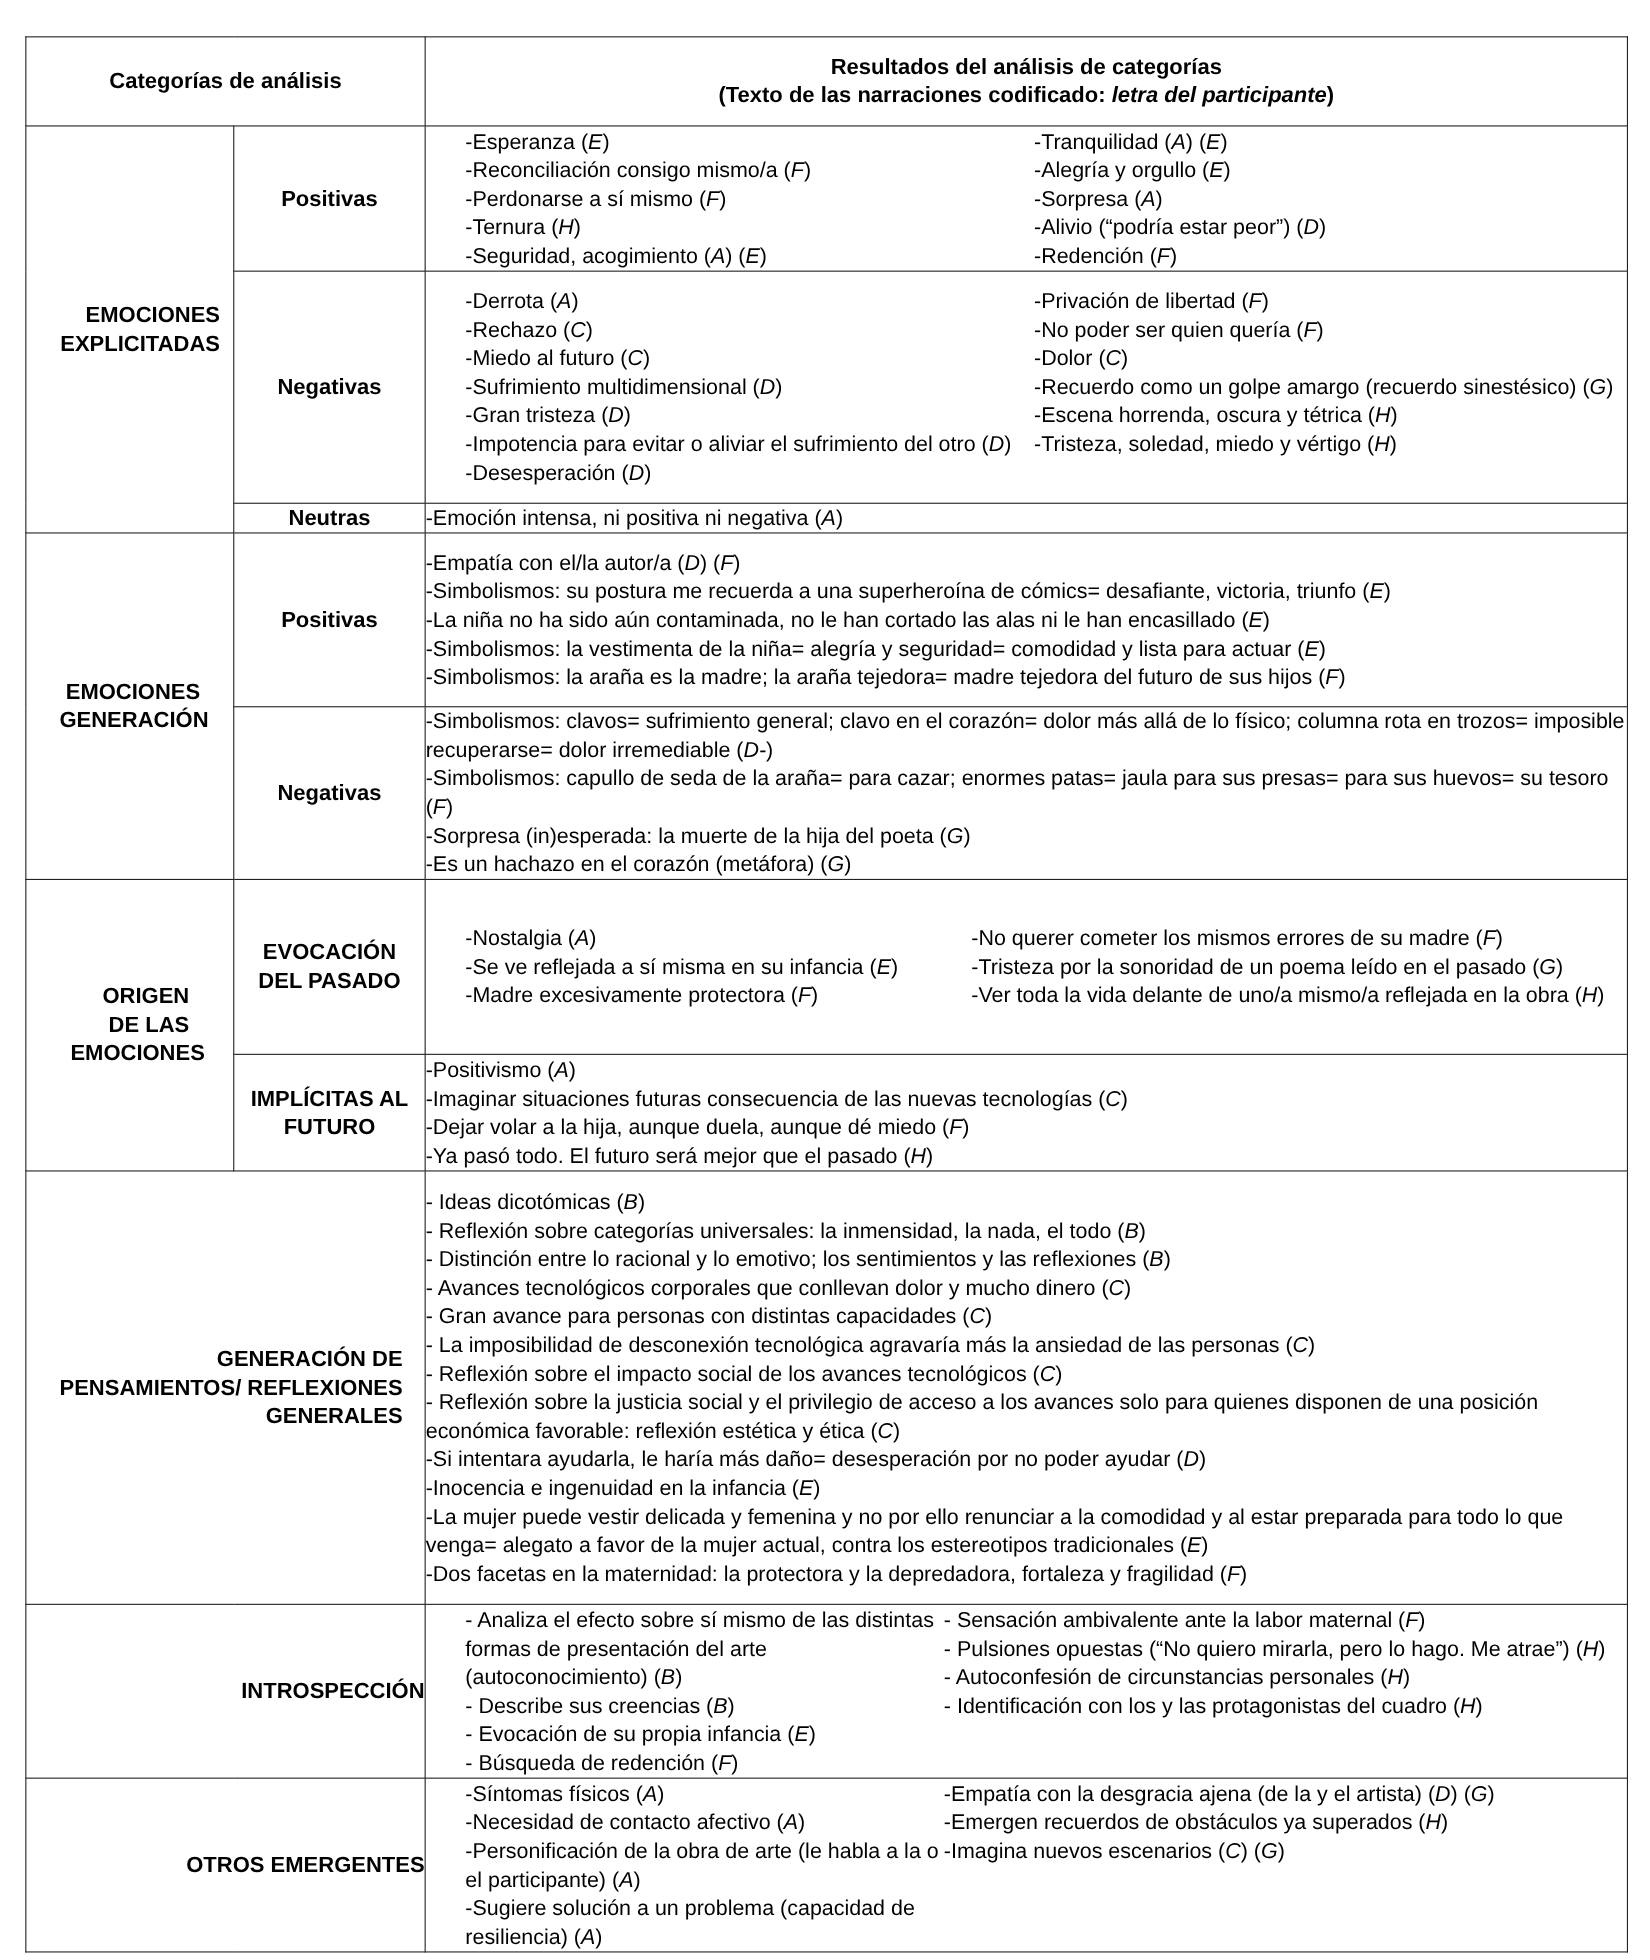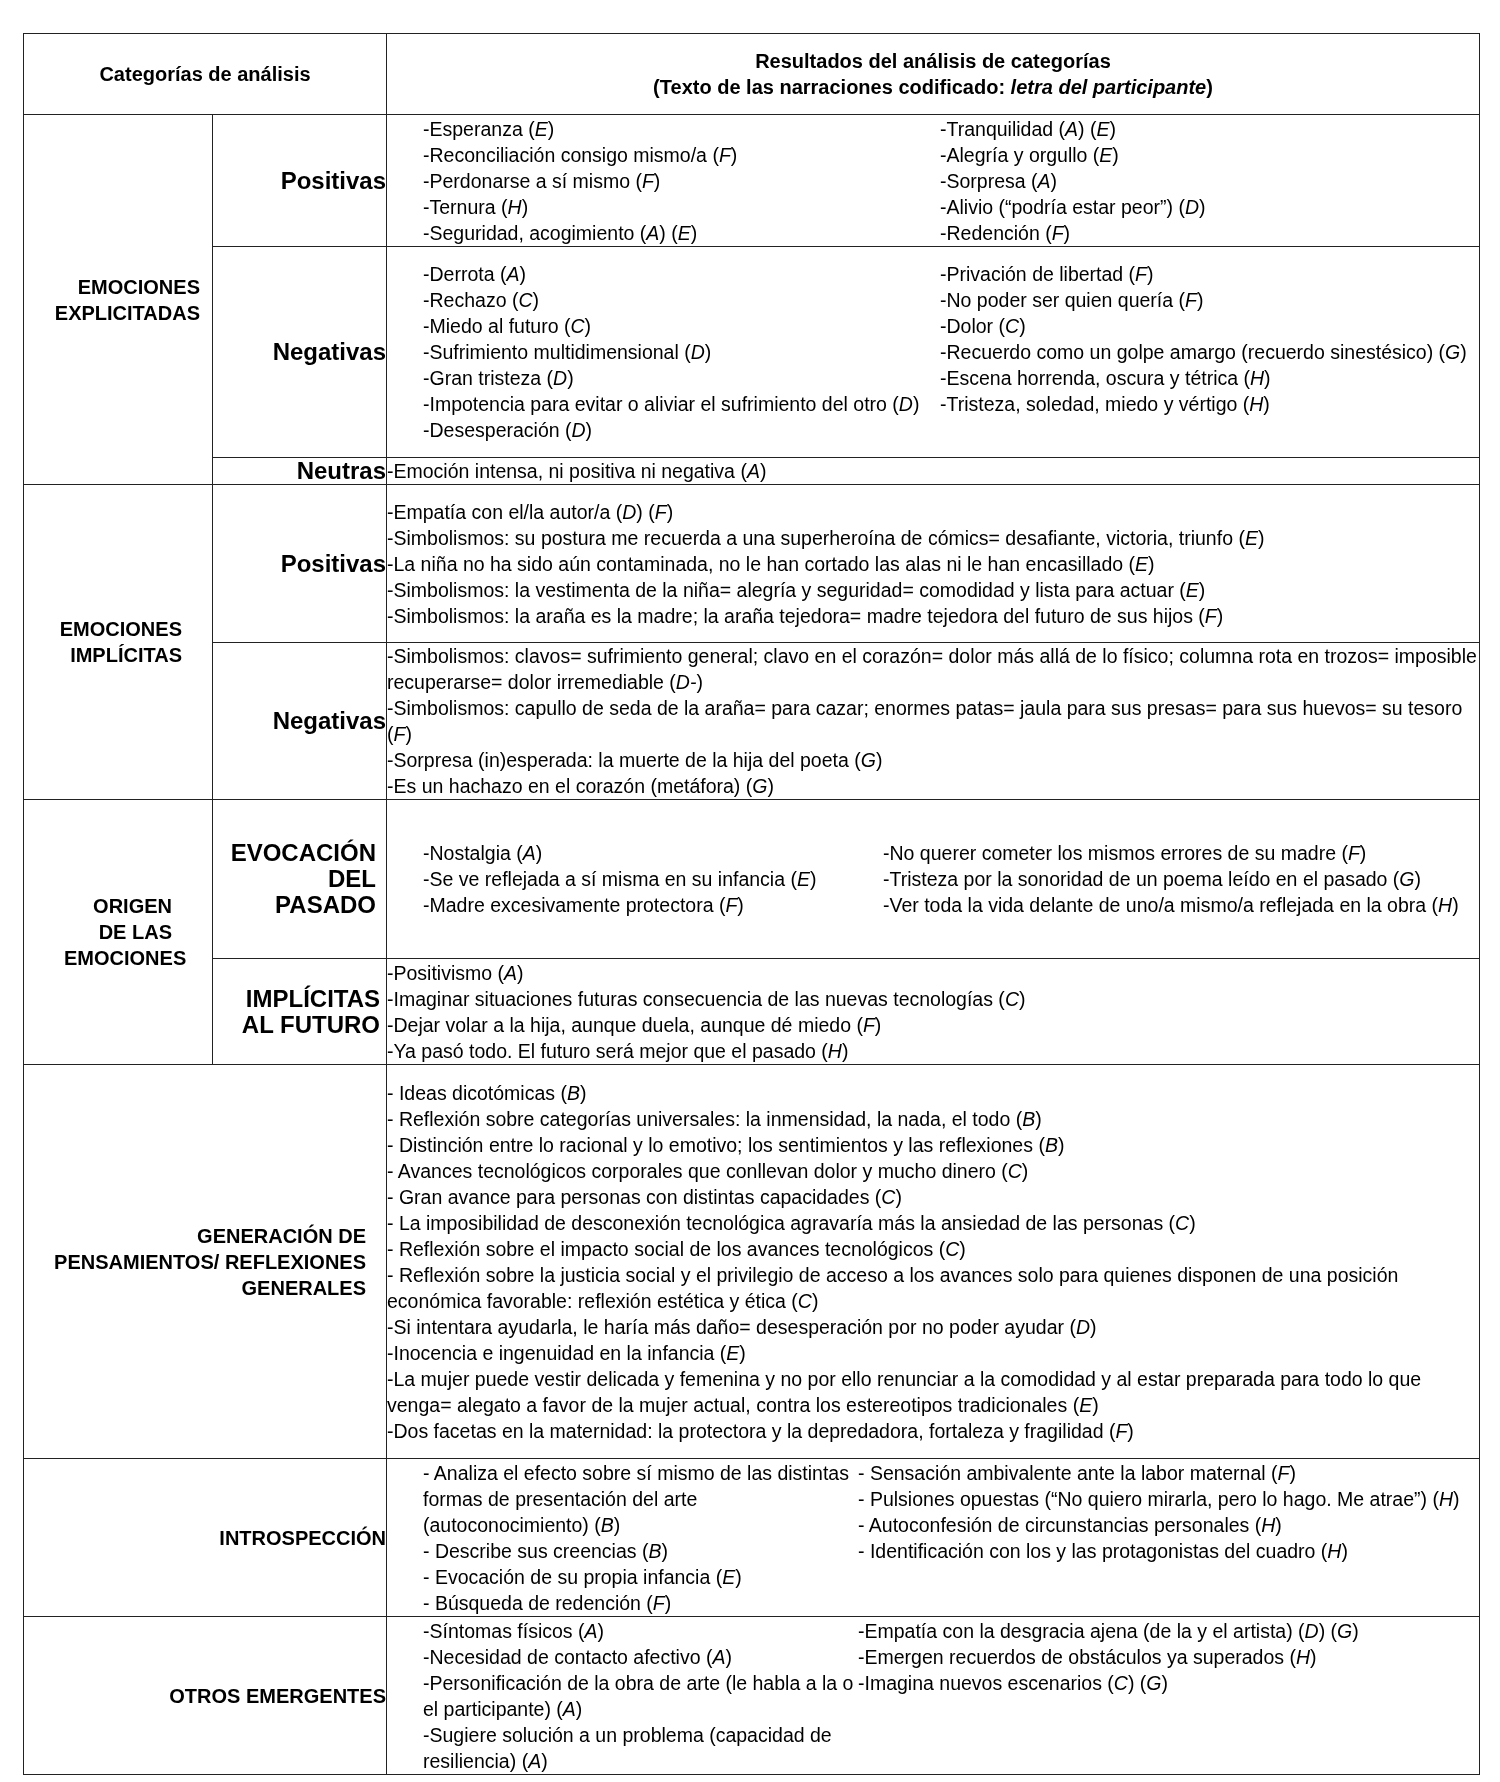--- a/index.html
+++ b/index.html
@@ -9,21 +9,21 @@
     border-collapse: collapse; table-layout: fixed;
     font-size: 19.5px; line-height: 26px;
   }
   table.grid td, table.grid th { border: 1.5px solid #222; padding: 0; vertical-align: middle; }
   col.c1 { width: 189px; }
   col.c2 { width: 174px; }
   col.c3 { width: 1093px; }
   th.hdr { font-weight: bold; text-align: center; height: 80px; font-size: 20px; line-height: 26px; }
   th.hdr .it { }
   td.cat { font-weight: bold; text-align: right; font-size: 20px; line-height: 26px; }
-  td.sub { font-weight: bold; text-align: right; font-size: 24px; line-height: 26px; }
+  td.sub { font-weight: bold; text-align: center; font-size: 20px; line-height: 26px; }
   td.content { vertical-align: top; padding-left: 25px; padding-right: 8px; }
   .two { display: flex; margin-left: 36px; }
   .two .colA { flex: 0 0 auto; }
   .line { white-space: pre-wrap; }
   .it { font-style: italic; }
 </style>
 </head>
 <body>
 
 <table class="grid">
@@ -88,21 +88,21 @@
     </td>
   </tr>
   <tr style="height:26px">
     <td class="sub">Neutras</td>
     <td class="content">
           <div class="line">-Emoción intensa, ni positiva ni negativa (<span class="it">A</span>)</div>
         </td>
   </tr>
 
   <tr style="height:158px">
-    <td class="cat" rowspan="2" style="padding:0 30px">EMOCIONES IMPLÍCITAS</td>
+    <td class="cat" rowspan="2" style="padding:0 30px">EMOCIONES GENERACIÓN</td>
     <td class="sub">Positivas</td>
     <td class="content">
           <div class="line">-Empatía con el/la autor/a (<span class="it">D</span>) (<span class="it">F</span>)</div>
           <div class="line">-Simbolismos: su postura me recuerda a una superheroína de cómics= desafiante, victoria, triunfo (<span class="it">E</span>)</div>
           <div class="line">-La niña no ha sido aún contaminada, no le han cortado las alas ni le han encasillado (<span class="it">E</span>)</div>
           <div class="line">-Simbolismos: la vestimenta de la niña= alegría y seguridad= comodidad y lista para actuar (<span class="it">E</span>)</div>
           <div class="line">-Simbolismos: la araña es la madre; la araña tejedora= madre tejedora del futuro de sus hijos (<span class="it">F</span>)</div>
         </td>
   </tr>
   <tr style="height:157px">

